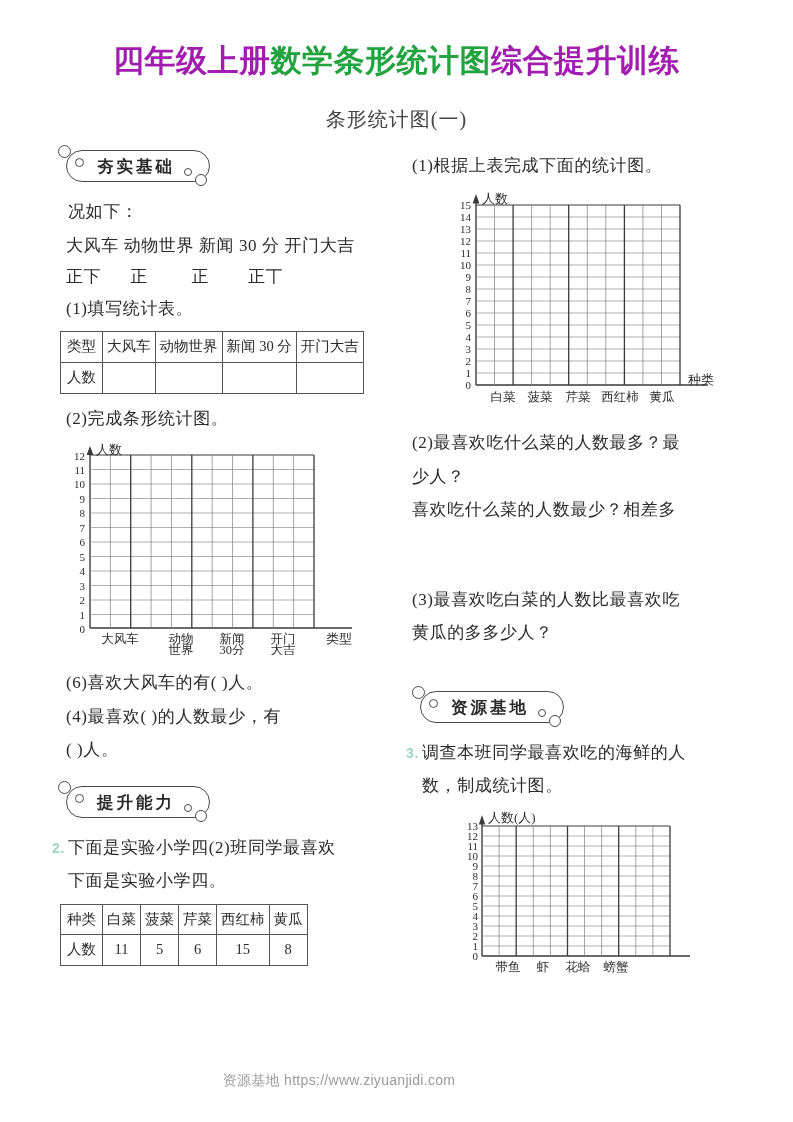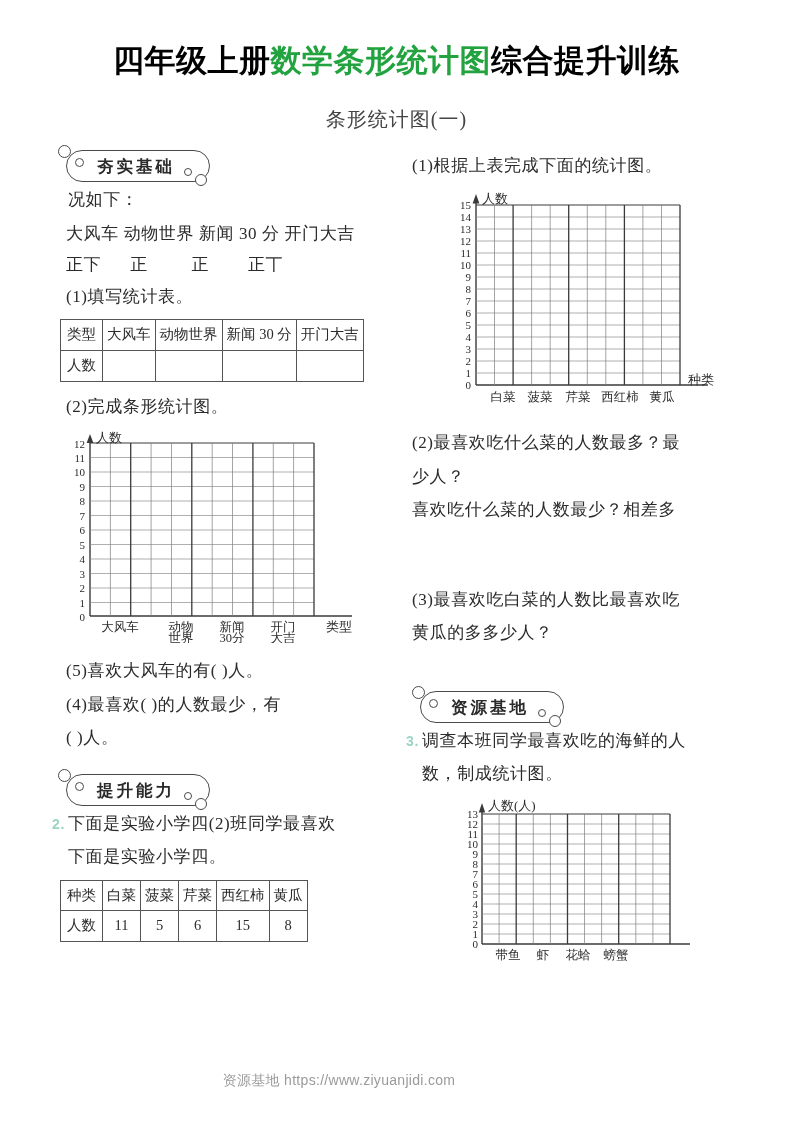--- a/index.html
+++ b/index.html
@@ -31,21 +31,21 @@
   }
   .main-title {
     font-family: "Liberation Sans", "DejaVu Sans", sans-serif;
     font-size: 31px;
     font-weight: bold;
     letter-spacing: 0.5px;
     white-space: nowrap;
     line-height: 1.1;
   }
   .main-title .seg-green { color: #22a33f; }
-  .main-title .seg-black { color: #000000; margin-top: 21px; }
+  .main-title .seg-black { color: #a21caf; margin-top: 21px; }
 
   .sub-title {
     margin-top: 28px;
     font-family: "Liberation Serif", "DejaVu Serif", serif;
     font-size: 20px;
     color: #444;
     letter-spacing: 1px;
   }
 
   
@@ -54,21 +54,21 @@
     top: 150px;
     width: 345px;
   }
   .col-left  { left: 52px;  }
   .col-right { left: 406px; }
 
   
   .badge {
     position: relative;
     display: inline-block;
-    margin: 0 0 2px 14px;
+    margin: 0 0 14px 14px;
     padding: 4px 34px 4px 30px;
     border: 1.6px solid #4a4a4a;
     border-radius: 18px;
     font-family: "Liberation Sans", "DejaVu Sans", sans-serif;
     font-size: 16.5px;
     font-weight: bold;
     letter-spacing: 3px;
     color: #2a2a2a;
     line-height: 1.35;
   }
@@ -287,21 +287,21 @@
           <text x="180" y="214">30分</text>
           <text x="231" y="203">开门</text>
           <text x="231" y="214">大吉</text>
         </g>
       </svg>
     </div>
 
     <div class="sp-6"></div>
 
     <div class="q" style="padding-left:14px">
-      <span>(5)喜欢大风车的有(        )人。</span>
+      <span>(6)喜欢大风车的有(        )人。</span>
     </div>
     <div class="q" style="padding-left:14px">
       <span>(4)最喜欢(                )的人数最少，有</span>
     </div>
     <div class="q" style="padding-left:14px">
       <span>(        )人。</span>
     </div>
 
     <div class="sp-18"></div>
 

